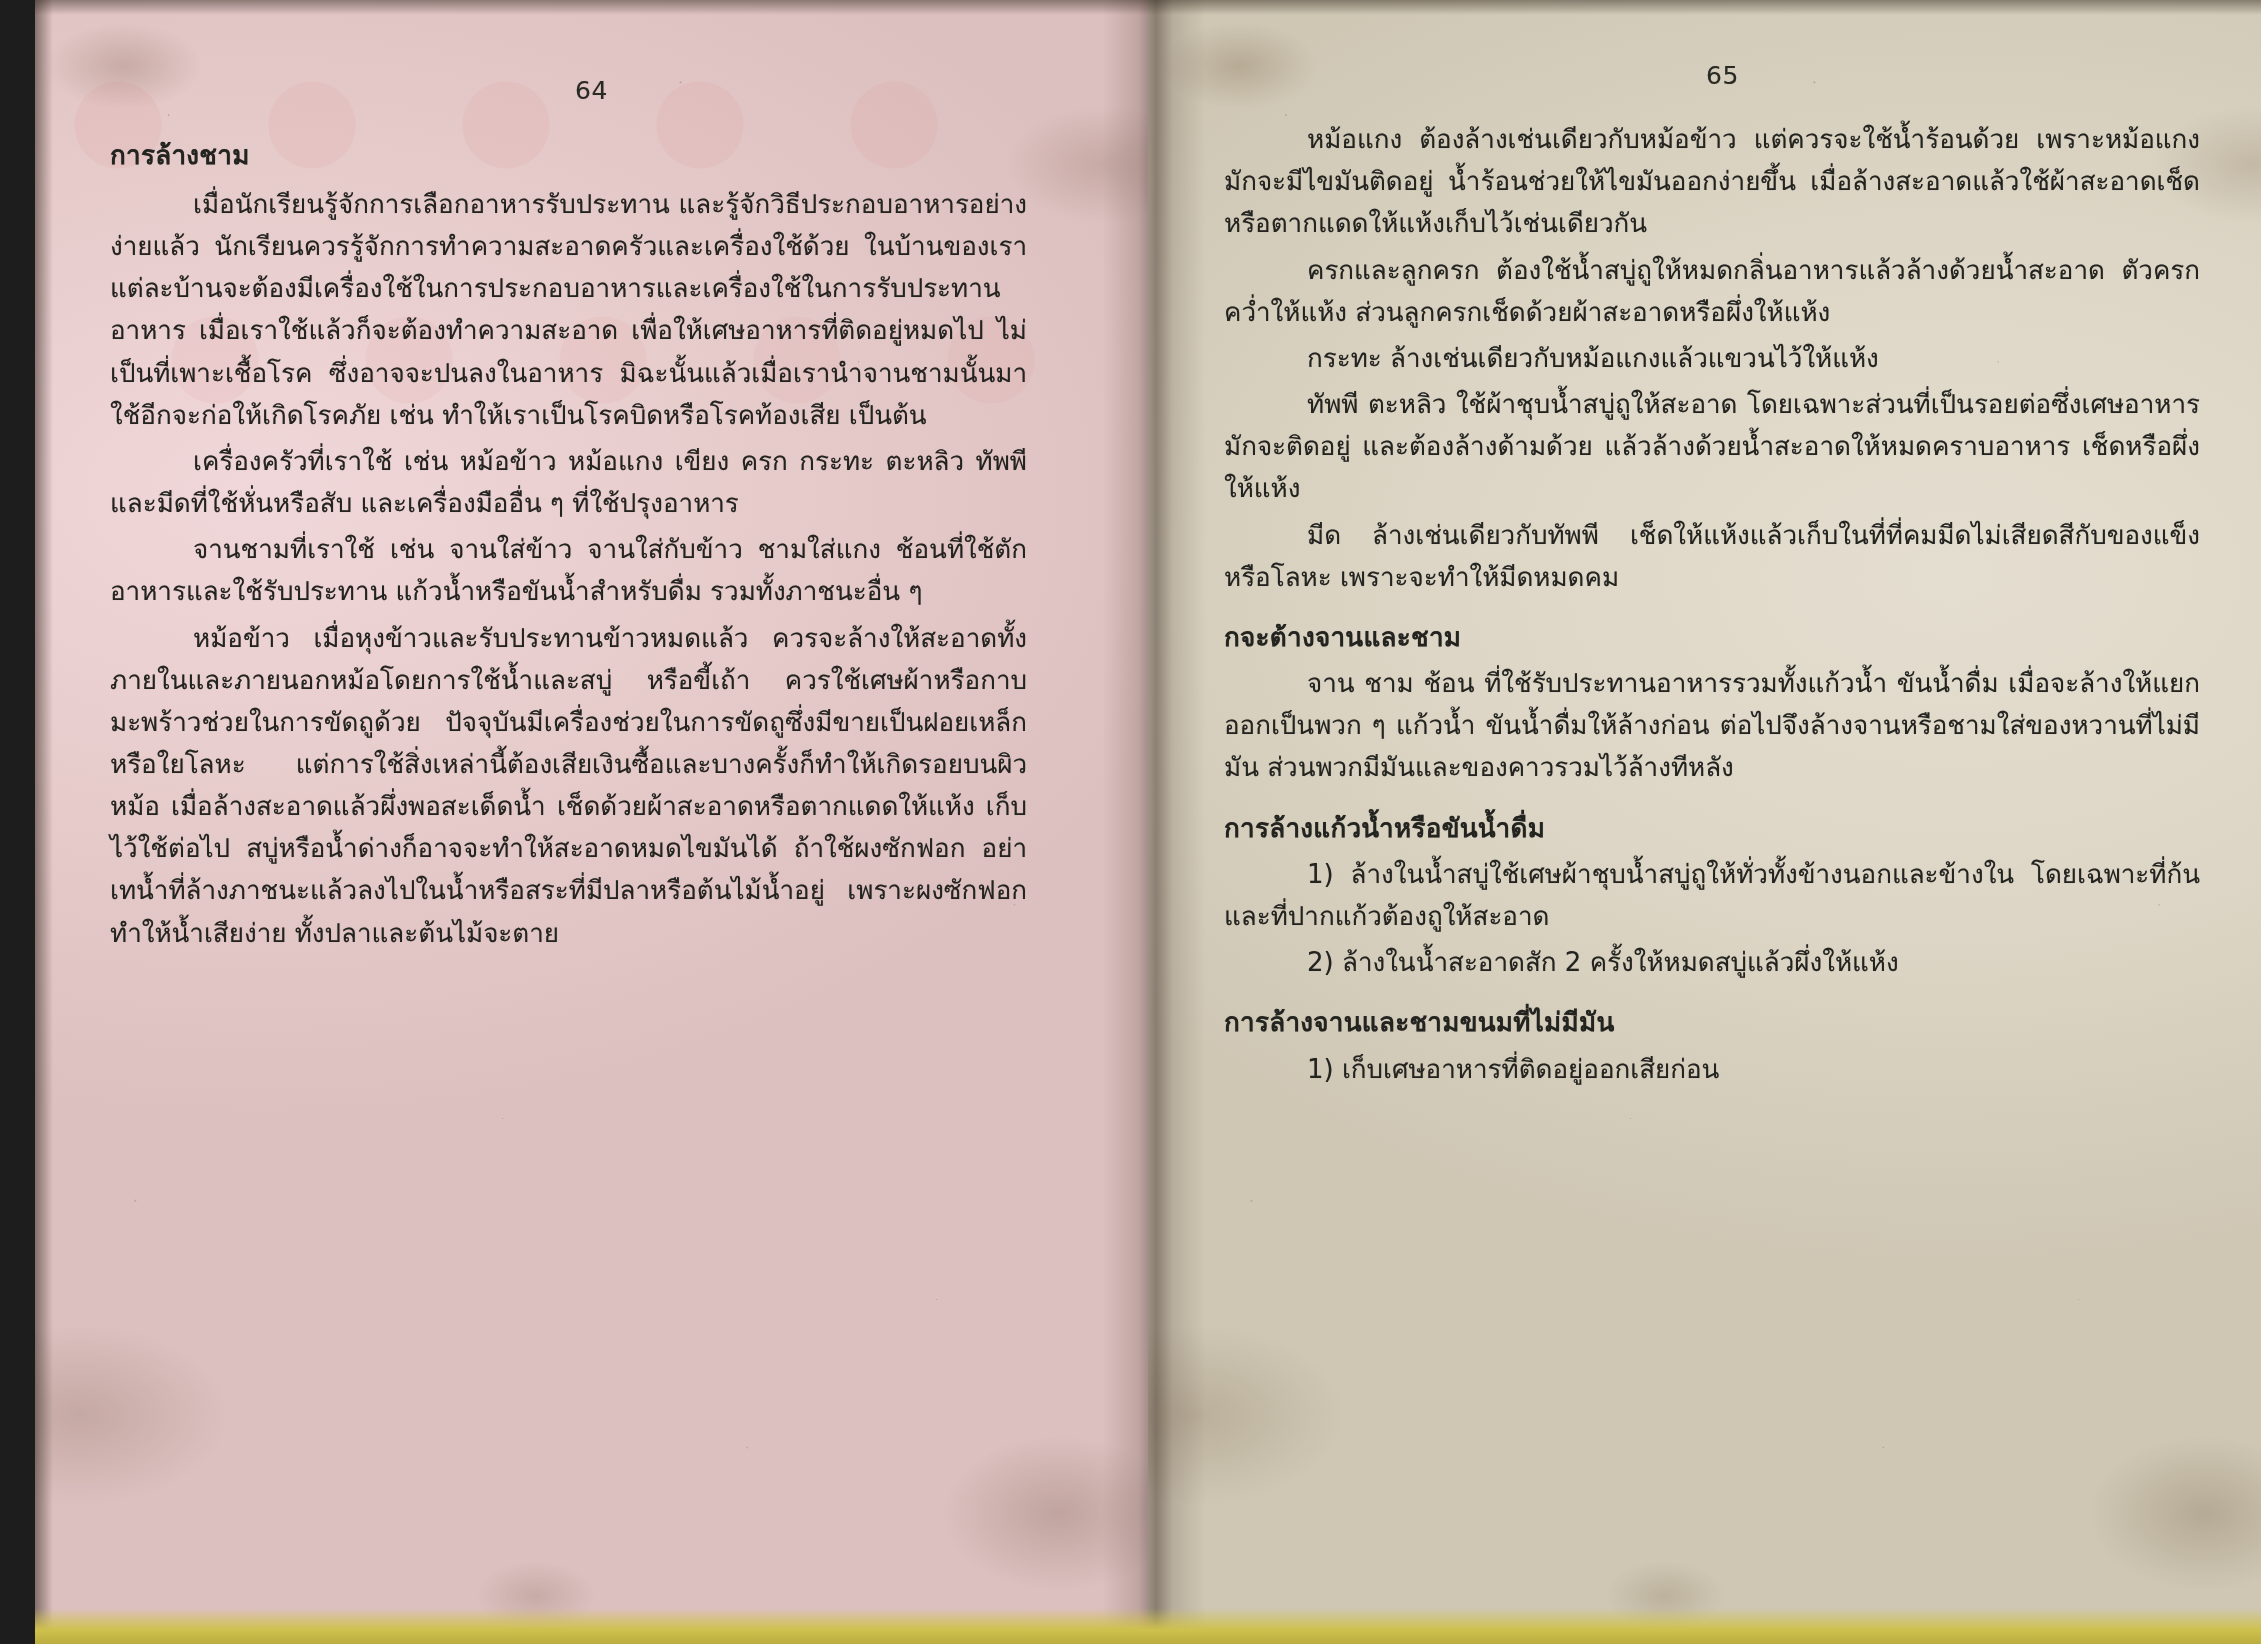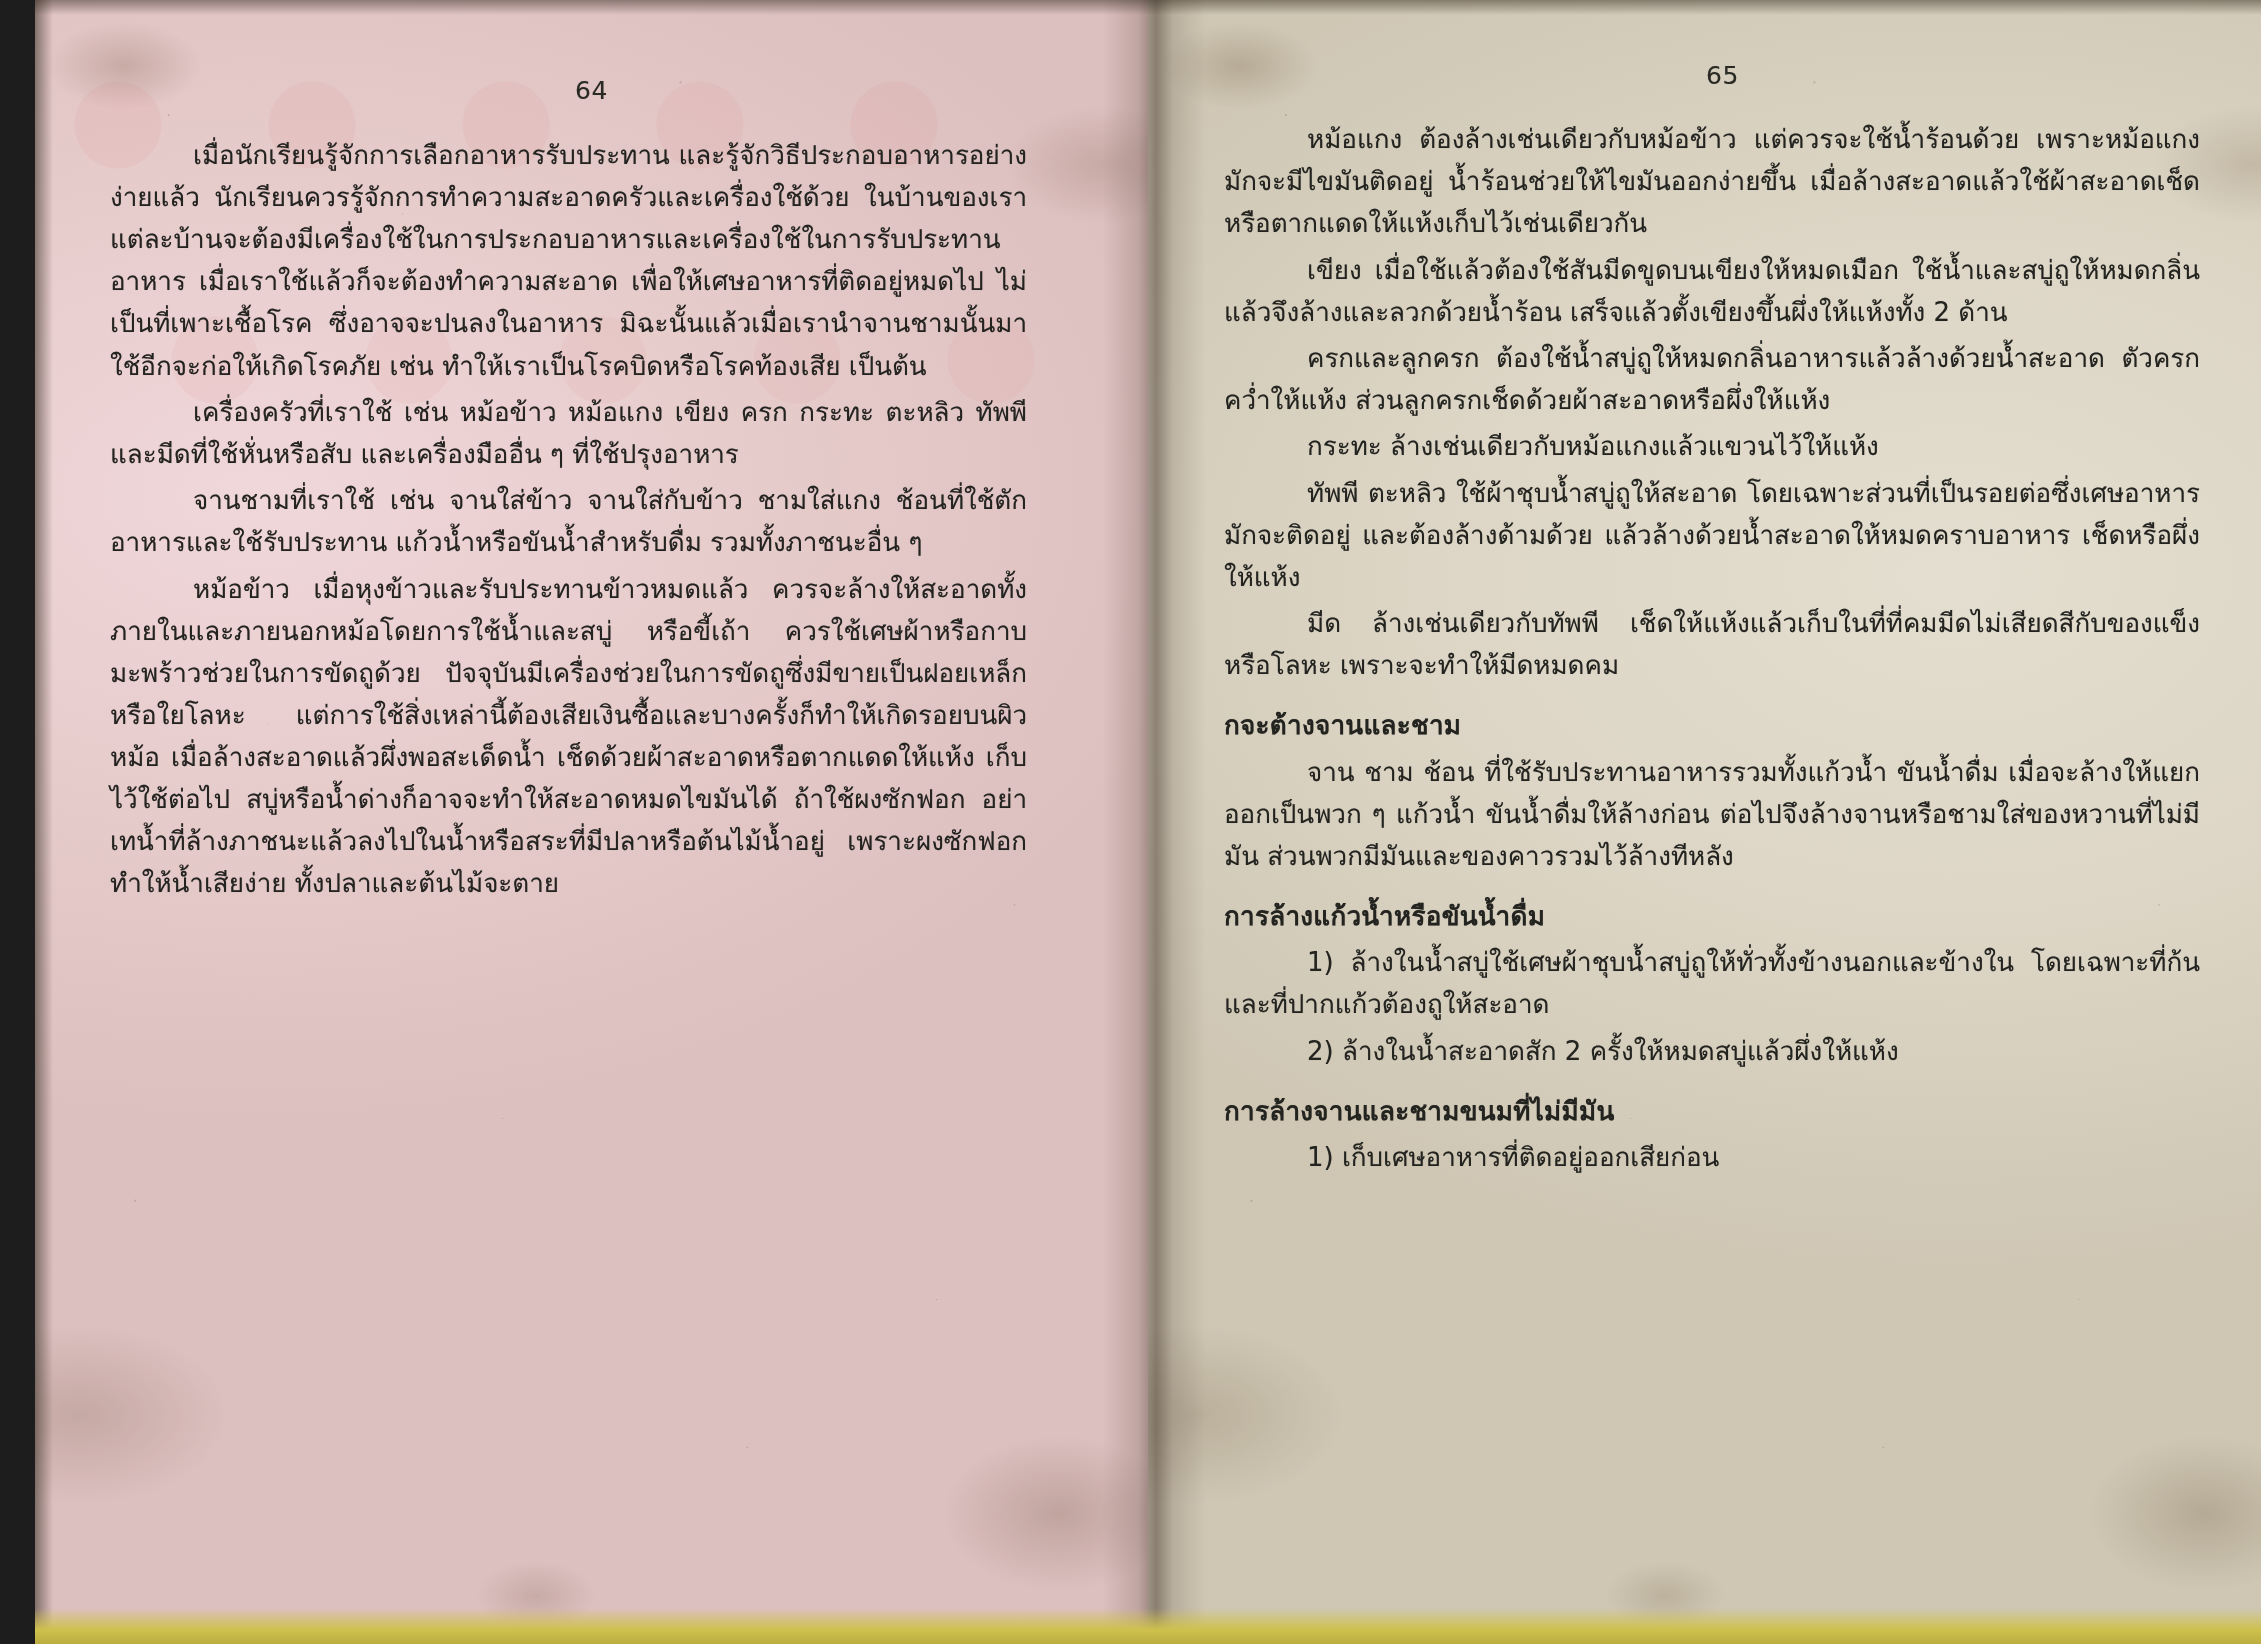--- a/index.html
+++ b/index.html
@@ -176,39 +176,39 @@
   <div class="page left">
     <div class="pattern"></div>
     <div class="stains"></div>
     <div class="speckles"></div>
 
     <div class="content">
       <div class="folio">64</div>
 
       <div class="col">
 
+        <h3 class="heading">การล้างชาม</h3>
 
         <p>เมื่อนักเรียนรู้จักการเลือกอาหารรับประทาน และรู้จักวิธีประกอบอาหารอย่างง่ายแล้ว นักเรียนควรรู้จักการทำความสะอาดครัวและเครื่องใช้ด้วย ในบ้านของเราแต่ละบ้านจะต้องมีเครื่องใช้ในการประกอบอาหารและเครื่องใช้ในการรับประทานอาหาร เมื่อเราใช้แล้วก็จะต้องทำความสะอาด เพื่อให้เศษอาหารที่ติดอยู่หมดไป ไม่เป็นที่เพาะเชื้อโรค ซึ่งอาจจะปนลงในอาหาร มิฉะนั้นแล้วเมื่อเรานำจานชามนั้นมาใช้อีกจะก่อให้เกิดโรคภัย เช่น ทำให้เราเป็นโรคบิดหรือโรคท้องเสีย เป็นต้น</p>
         <p>เครื่องครัวที่เราใช้ เช่น หม้อข้าว หม้อแกง เขียง ครก กระทะ ตะหลิว ทัพพี และมีดที่ใช้หั่นหรือสับ และเครื่องมืออื่น ๆ ที่ใช้ปรุงอาหาร</p>
         <p>จานชามที่เราใช้ เช่น จานใส่ข้าว จานใส่กับข้าว ชามใส่แกง ช้อนที่ใช้ตักอาหารและใช้รับประทาน แก้วน้ำหรือขันน้ำสำหรับดื่ม รวมทั้งภาชนะอื่น ๆ</p>
         <p>หม้อข้าว เมื่อหุงข้าวและรับประทานข้าวหมดแล้ว ควรจะล้างให้สะอาดทั้งภายในและภายนอกหม้อโดยการใช้น้ำและสบู่ หรือขี้เถ้า ควรใช้เศษผ้าหรือกาบมะพร้าวช่วยในการขัดถูด้วย ปัจจุบันมีเครื่องช่วยในการขัดถูซึ่งมีขายเป็นฝอยเหล็กหรือใยโลหะ แต่การใช้สิ่งเหล่านี้ต้องเสียเงินซื้อและบางครั้งก็ทำให้เกิดรอยบนผิวหม้อ เมื่อล้างสะอาดแล้วผึ่งพอสะเด็ดน้ำ เช็ดด้วยผ้าสะอาดหรือตากแดดให้แห้ง เก็บไว้ใช้ต่อไป สบู่หรือน้ำด่างก็อาจจะทำให้สะอาดหมดไขมันได้ ถ้าใช้ผงซักฟอก อย่าเทน้ำที่ล้างภาชนะแล้วลงไปในน้ำหรือสระที่มีปลาหรือต้นไม้น้ำอยู่ เพราะผงซักฟอกทำให้น้ำเสียง่าย ทั้งปลาและต้นไม้จะตาย</p>
       </div>
     </div>
   </div>
 
   <div class="page right">
     <div class="stains"></div>
     <div class="speckles"></div>
 
     <div class="content">
       <div class="folio">65</div>
 
       <div class="col">
         <p>หม้อแกง ต้องล้างเช่นเดียวกับหม้อข้าว แต่ควรจะใช้น้ำร้อนด้วย เพราะหม้อแกงมักจะมีไขมันติดอยู่ น้ำร้อนช่วยให้ไขมันออกง่ายขึ้น เมื่อล้างสะอาดแล้วใช้ผ้าสะอาดเช็ดหรือตากแดดให้แห้งเก็บไว้เช่นเดียวกัน</p>
-        <p>เขียง เมื่อใช้แล้วต้องใช้สันมีดขูดบนเขียงให้หมดเมือก ใช้น้ำและสบู่ถูให้หมดกลิ่นแล้วจึงล้างและลวกด้วยน้ำร้อน เสร็จแล้วตั้งเขียงขึ้นผึ่งให้แห้งทั้ง 2 ด้าน</p>
         <p>ครกและลูกครก ต้องใช้น้ำสบู่ถูให้หมดกลิ่นอาหารแล้วล้างด้วยน้ำสะอาด ตัวครกคว่ำให้แห้ง ส่วนลูกครกเช็ดด้วยผ้าสะอาดหรือผึ่งให้แห้ง</p>
         <p>กระทะ ล้างเช่นเดียวกับหม้อแกงแล้วแขวนไว้ให้แห้ง</p>
         <p>ทัพพี ตะหลิว ใช้ผ้าชุบน้ำสบู่ถูให้สะอาด โดยเฉพาะส่วนที่เป็นรอยต่อซึ่งเศษอาหารมักจะติดอยู่ และต้องล้างด้ามด้วย แล้วล้างด้วยน้ำสะอาดให้หมดคราบอาหาร เช็ดหรือผึ่งให้แห้ง</p>
         <p>มีด ล้างเช่นเดียวกับทัพพี เช็ดให้แห้งแล้วเก็บในที่ที่คมมีดไม่เสียดสีกับของแข็งหรือโลหะ เพราะจะทำให้มีดหมดคม</p>
 
         <h3 class="heading">กจะต้างจานและชาม</h3>
         <p>จาน ชาม ช้อน ที่ใช้รับประทานอาหารรวมทั้งแก้วน้ำ ขันน้ำดื่ม เมื่อจะล้างให้แยกออกเป็นพวก ๆ แก้วน้ำ ขันน้ำดื่มให้ล้างก่อน ต่อไปจึงล้างจานหรือชามใส่ของหวานที่ไม่มีมัน ส่วนพวกมีมันและของคาวรวมไว้ล้างทีหลัง</p>
 
         <h3 class="heading">การล้างแก้วน้ำหรือขันน้ำดื่ม</h3>
         <p>1) ล้างในน้ำสบู่ใช้เศษผ้าชุบน้ำสบู่ถูให้ทั่วทั้งข้างนอกและข้างใน โดยเฉพาะที่ก้นและที่ปากแก้วต้องถูให้สะอาด</p>

